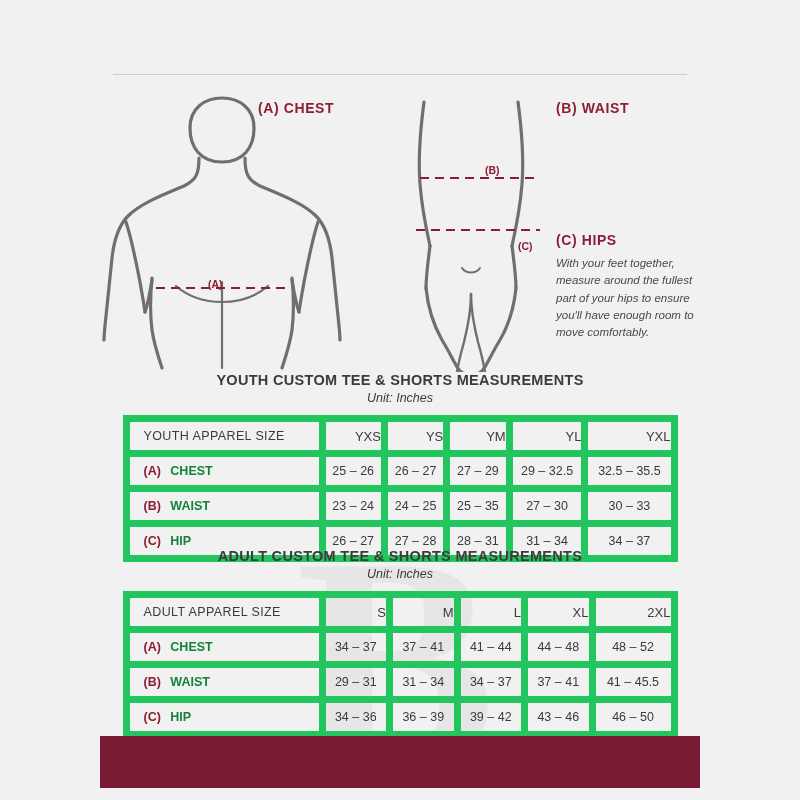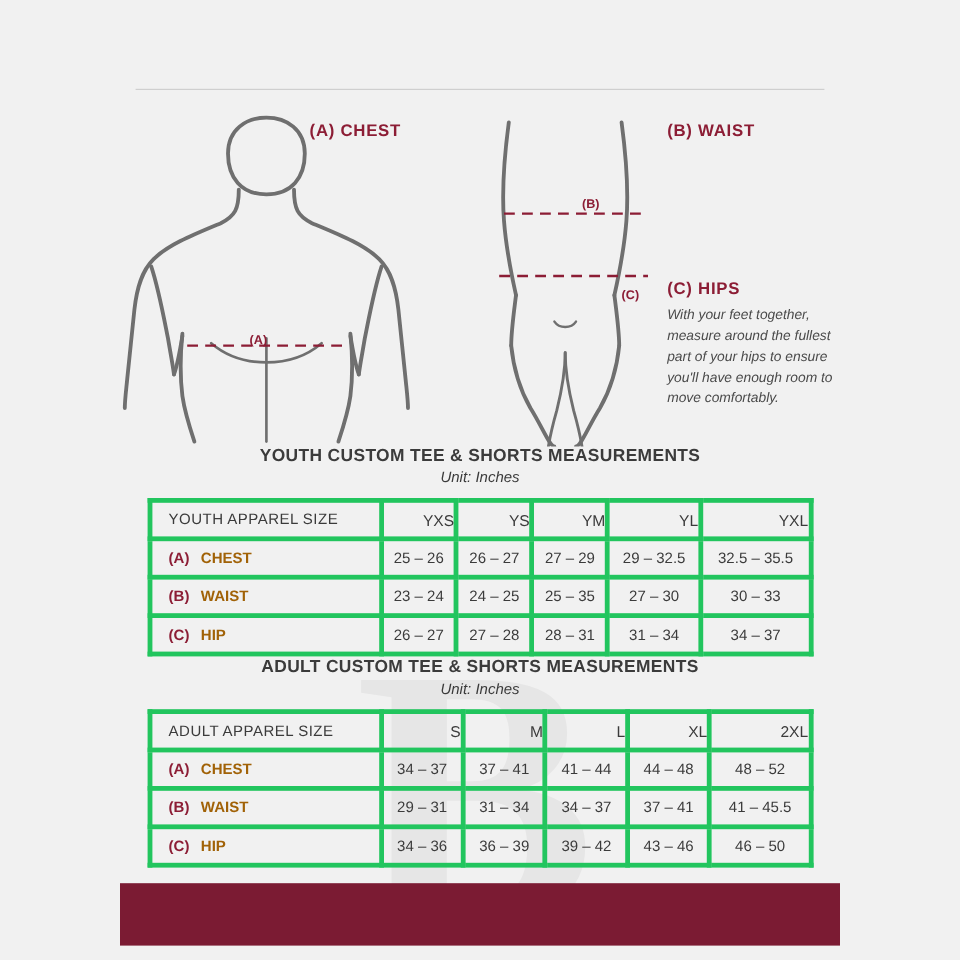--- a/index.html
+++ b/index.html
@@ -138,21 +138,21 @@
     color: #3b3b3b;
     margin-top: 3px;
   }
   table.size {
     border-collapse: collapse;
     margin: 10px auto 0 auto;
     width: 555px;
     background: transparent;
   }
   table.size td, table.size th {
-    border: 4px solid #22c55e;
+    border: 7px solid #22c55e;
     height: 28px;
     font-size: 12.5px;
     color: #3b3b3b;
     text-align: center;
     font-weight: normal;
     padding: 0;
   }
   table.size th.rowhead, table.size td.rowhead {
     text-align: left;
     padding-left: 14px;
@@ -162,21 +162,21 @@
     font-weight: normal;
     font-size: 13px;
     text-align: right;
   }
   table.size thead th.rowhead {
     font-size: 12.5px;
     font-weight: normal;
     letter-spacing: 0.4px;
   }
   .tag { color: #8c1d35; font-weight: bold; }
-  .lbl-name { font-weight: bold; color: #a16207; }
+  .lbl-name { font-weight: bold; color: #15803d; }
   .footer-bar {
     position: absolute;
     left: 100px;
     top: 736px;
     width: 600px;
     height: 52px;
     background: #7b1b33;
     z-index: 3;
   }
 </style>

